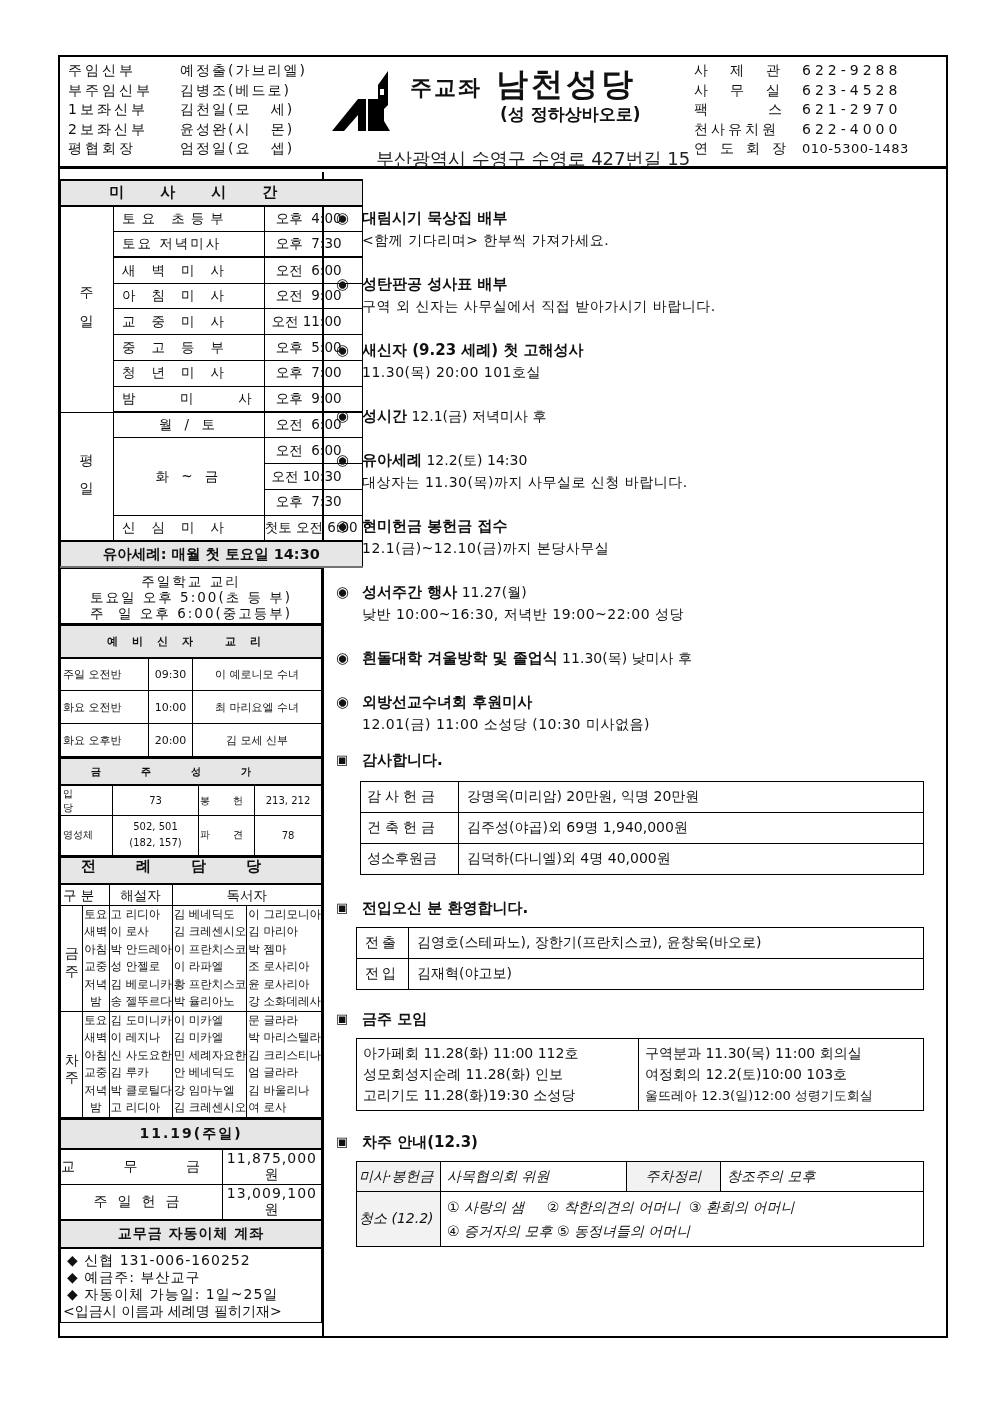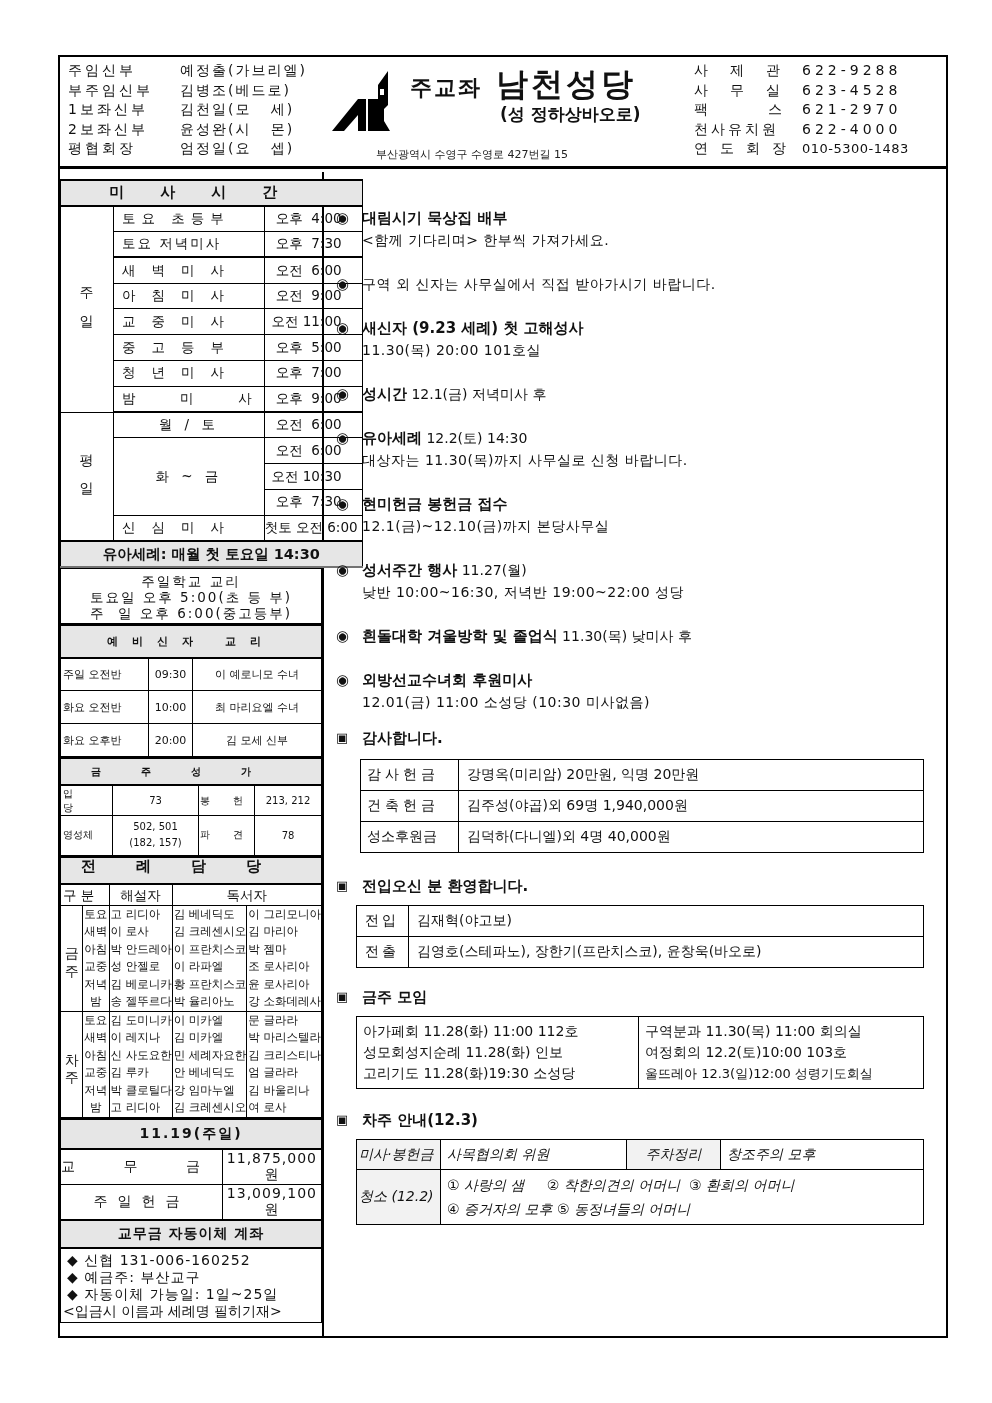--- a/index.html
+++ b/index.html
@@ -14,21 +14,21 @@
   .clergy .row { display: flex; font-size: 14px; line-height: 19.5px; letter-spacing: 0.5px; white-space: nowrap; }
   .clergy .role { width: 112px; letter-spacing: 3px; }
   .clergy .name { letter-spacing: 2px; }
 
   .logo-area { position: absolute; left: 270px; top: 4px; width: 360px; height: 104px; }
   .logo { position: absolute; left: 2px; top: 4px; width: 70px; height: 70px; }
   .title-line { position: absolute; left: 80px; top: 2px; display: flex; align-items: baseline; white-space: nowrap; }
   .title-pre { font-size: 22px; font-weight: bold; letter-spacing: 2px; margin-right: 14px; }
   .title-main { font-size: 32px; font-weight: bold; letter-spacing: 3px; }
   .title-sub { position: absolute; left: 170px; top: 42px; font-size: 17px; font-weight: bold; white-space: nowrap; }
-  .address { position: absolute; left: 46px; top: 86px; font-size: 11px; color: #222; white-space: nowrap; }
+  .address { position: absolute; left: 46px; top: 86px; font-size: 18px; color: #222; white-space: nowrap; }
 
   .contacts { position: absolute; left: 634px; top: 4px; width: 250px; }
   .contacts .row { display: flex; font-size: 14px; line-height: 19.5px; white-space: nowrap; }
   .contacts .lbl { width: 108px; letter-spacing: 1px; display: flex; justify-content: space-between; padding-right: 4px; text-align: right; }
   .contacts .num { letter-spacing: 4px; }
   .contacts .num.small { letter-spacing: 0.5px; font-size: 13px; }
 
   
   .leftcol { position: absolute; left: 0; top: 122px; width: 262px; }
   .vline { position: absolute; left: 262px; top: 115px; width: 2px; height: 1164px; background: #000; }
@@ -377,20 +377,21 @@
   </div>
 
   <div class="rightcol">
     <div class="notice">
       <span class="bullet">◉</span>
       <div class="t"><span>대림시기 묵상집 배부</span></div>
       <div class="d">&lt;함께 기다리며&gt; 한부씩 가져가세요.</div>
     </div>
     <div class="notice">
       <span class="bullet">◉</span>
+      <div class="t"><span>성탄판공 성사표 배부</span></div>
       <div class="d">구역 외 신자는 사무실에서 직접 받아가시기 바랍니다.</div>
     </div>
     <div class="notice">
       <span class="bullet">◉</span>
       <div class="t"><span>새신자 (9.23 세례) 첫 고해성사</span></div>
       <div class="d">11.30(목) 20:00 101호실</div>
     </div>
     <div class="notice">
       <span class="bullet">◉</span>
       <div class="t"><span>성시간</span><span class="inline"> 12.1(금) 저녁미사 후</span></div>
@@ -441,26 +442,26 @@
     </tbody>
       </table>
 
     <div class="section-title" style="margin-top:22px">
       <span class="bullet">▣</span>
       <span>전입오신 분 환영합니다.</span>
     </div>
     <table class="move">
       <tbody>
           <tr>
+            <td class="k">전출</td>
+            <td>김영호(스테파노), 장한기(프란치스코), 윤창욱(바오로)</td>
+          </tr>
+      <tr>
             <td class="k">전입</td>
             <td>김재혁(야고보)</td>
-          </tr>
-      <tr>
-            <td class="k">전출</td>
-            <td>김영호(스테파노), 장한기(프란치스코), 윤창욱(바오로)</td>
           </tr>
     </tbody>
       </table>
 
     <div class="section-title" style="margin-top:18px">
       <span class="bullet">▣</span>
       <span>금주 모임</span>
     </div>
     <table class="meet">
       <tbody>

